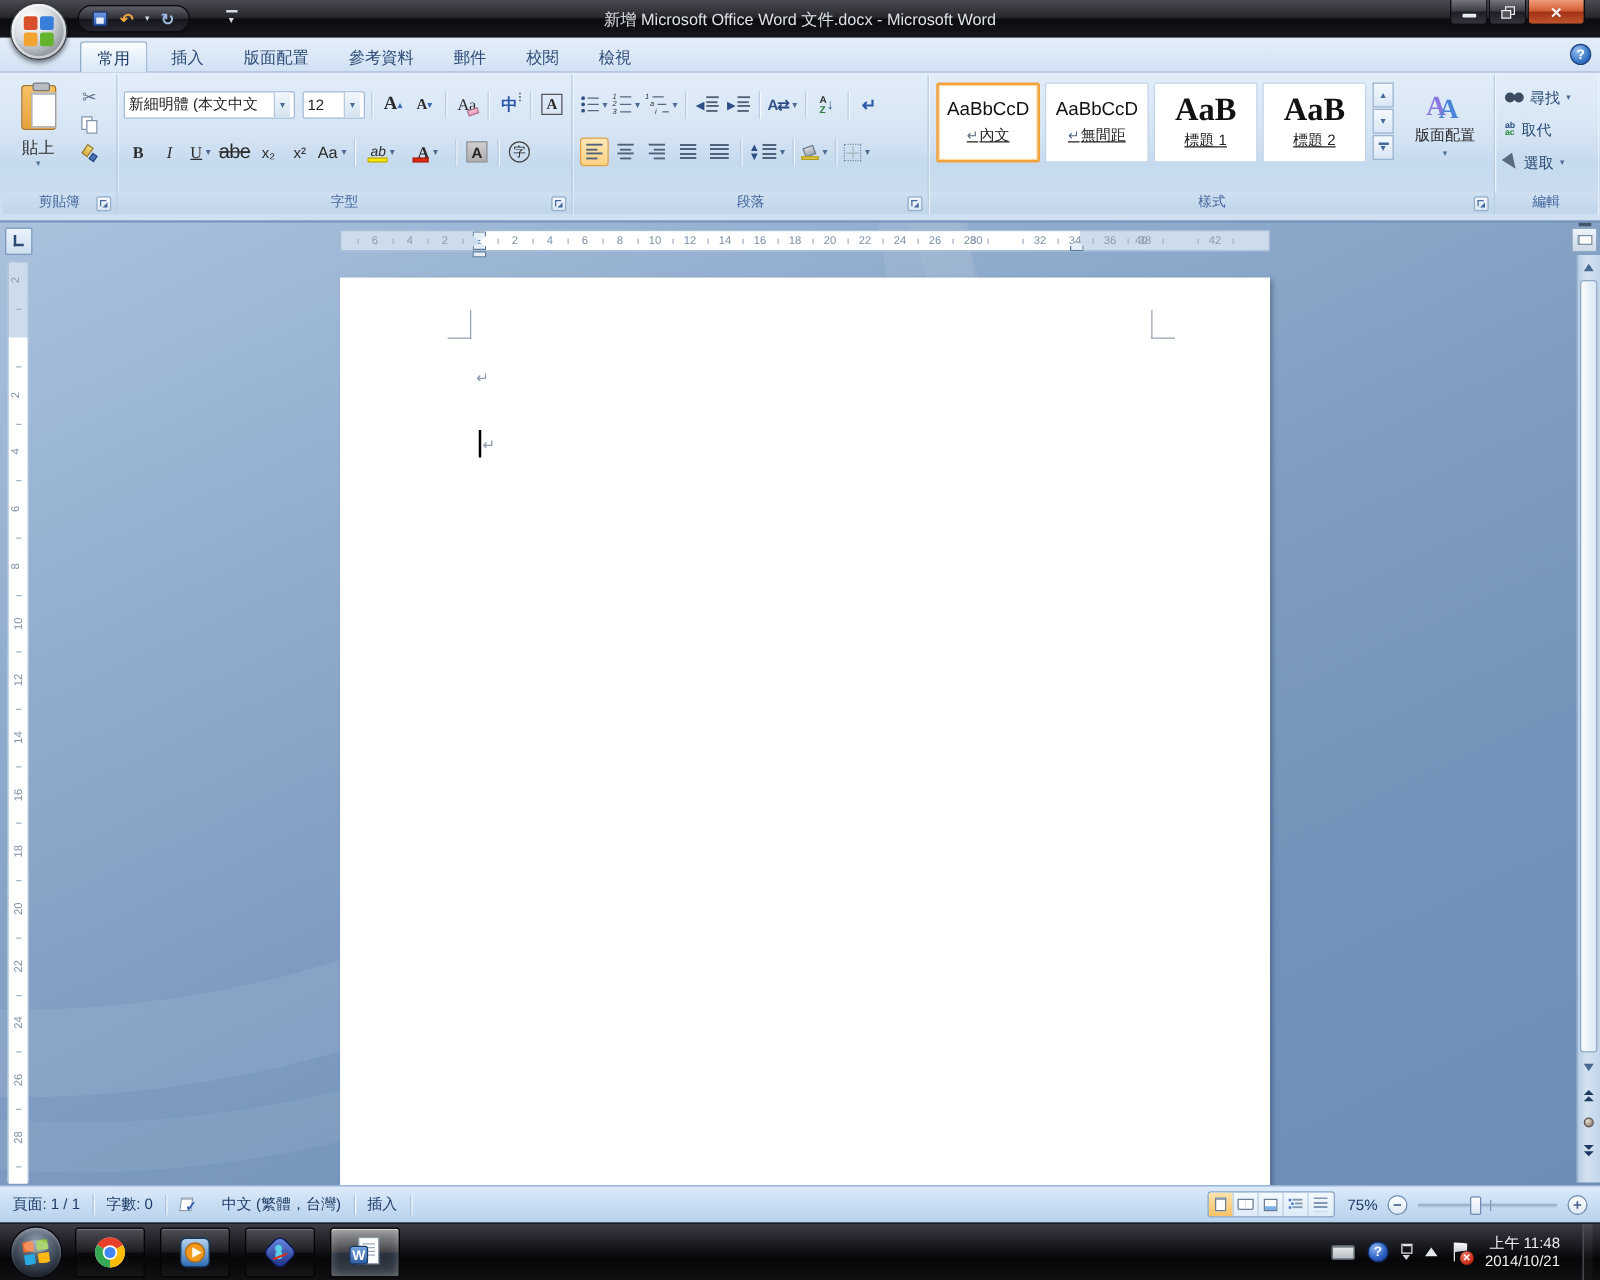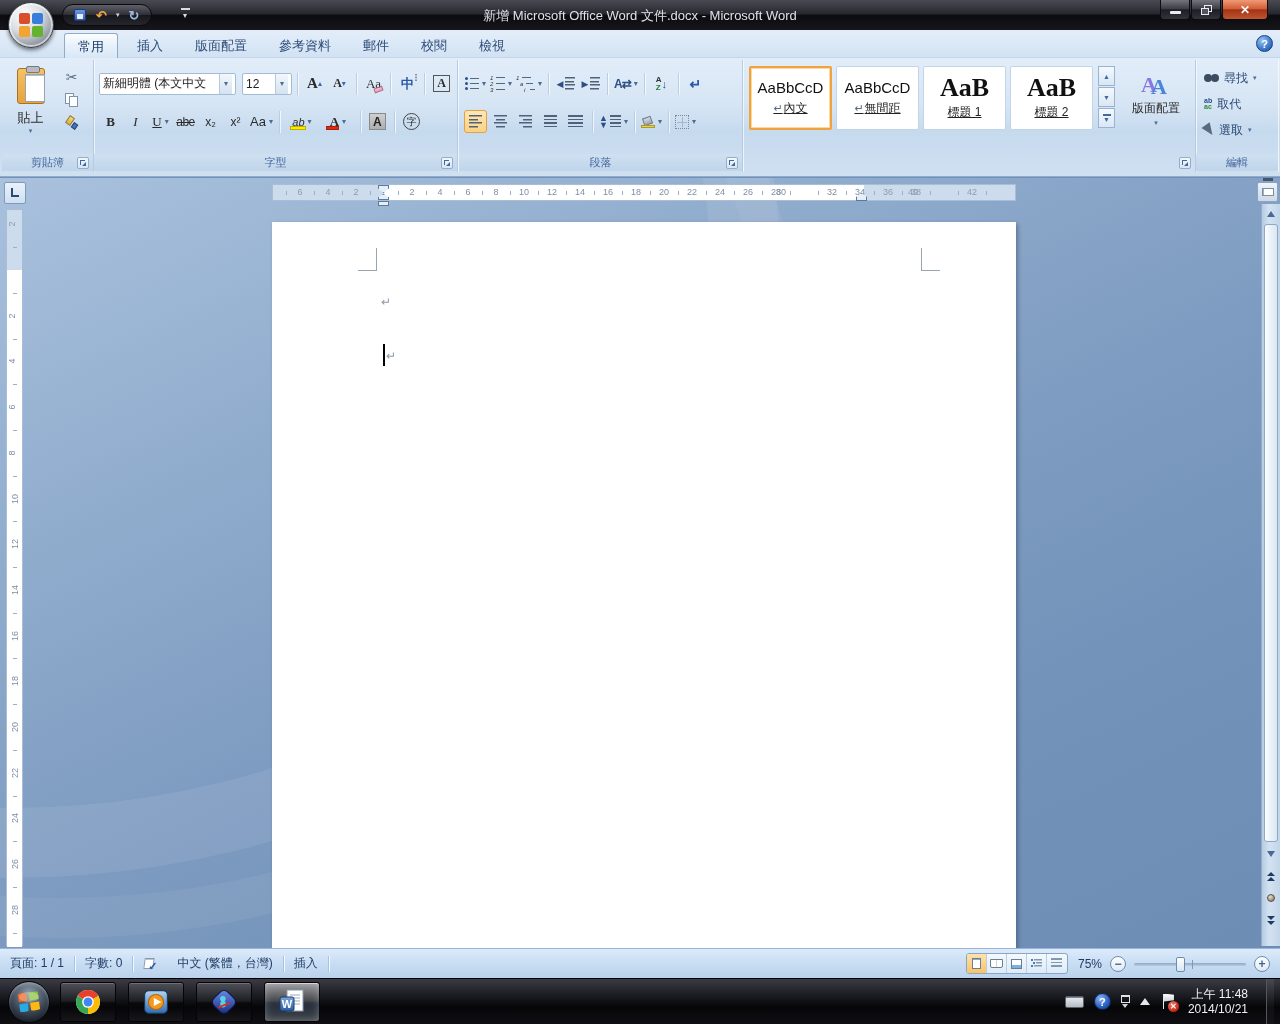--- a/index.html
+++ b/index.html
@@ -84,21 +84,21 @@
   
   .frow{position:absolute;left:5px;display:flex;align-items:center;gap:2px;}
   .combo{height:22px;background:#fff;border:1px solid #a3bbd4;border-radius:2px;display:flex;align-items:center;
     font-size:12px;color:#222;padding:0 3px;}
   .combo .cdd{margin-left:auto;font-size:8px;color:#4d6c94;background:linear-gradient(#f2f7fc,#d4e2f0);border-left:1px solid #b5c9de;
     height:20px;width:13px;display:flex;align-items:center;justify-content:center;}
   .serif{font-family:"Liberation Serif",serif;}
   .g-b{font-weight:bold;font-family:"Liberation Serif",serif;}
   .g-i{font-style:italic;font-family:"Liberation Serif",serif;}
   .g-u{text-decoration:underline;font-family:"Liberation Serif",serif;}
-  .g-strike{text-decoration:line-through;letter-spacing:-0.5px;font-size:12px;}
+  .g-strike{text-decoration:line-through;letter-spacing:-0.5px;font-size:16px;}
   .small-sub{font-size:12px;}
   .underbar{position:absolute;left:4px;bottom:2px;height:4px;border:1px solid rgba(0,0,0,.25);}
   .hl-bar{width:16px;background:#ffe800;}
   .fc-bar{width:13px;background:#e02a10;}
   .shadeA{background:linear-gradient(#cfcfcf,#aeaeae);border:1px solid #8a8a8a;width:17px;height:17px;display:flex;align-items:center;justify-content:center;font-size:12px;font-weight:bold;color:#222;}
   .encircle{width:17px;height:17px;border:1px solid #444;border-radius:50%;font-size:10px;display:flex;align-items:center;justify-content:center;color:#222;}
   .borderA{width:17px;height:17px;border:1px solid #555;font-size:12px;display:flex;align-items:center;justify-content:center;font-family:"Liberation Serif",serif;font-weight:bold;}
   .phonetic{color:#2b57a8;font-weight:bold;font-size:13px;position:relative;}
   .phonetic::after{content:"⋮";position:absolute;right:-6px;top:-2px;font-size:8px;color:#555;}
   .sizeA{font-family:"Liberation Serif",serif;font-weight:bold;position:relative;}
@@ -587,20 +587,21 @@
       <div class="gal-btn"><span style="width:8px;height:1.5px;background:#44679c;display:block;margin-bottom:1px;"></span>▼</div>
     </div>
     <div class="chg-style">
       <span class="aa-ic">
           <i>A</i>
           <i>A</i>
         </span>
       <span>版面配置</span>
       <span class="mini-dd" style="color:#4d6c94;">▾</span>
     </div>
+    <div class="rgroup-label">樣式</div>
     <div class="dlaunch">
         <i></i>
         <b></b>
       </div>
   </div>
 
   <div class="rgroup" style="left:1196px;width:82px;border-right:none;">
     <div class="edit-row" style="top:8px;">
       <span class="binoc">
           <i></i>

